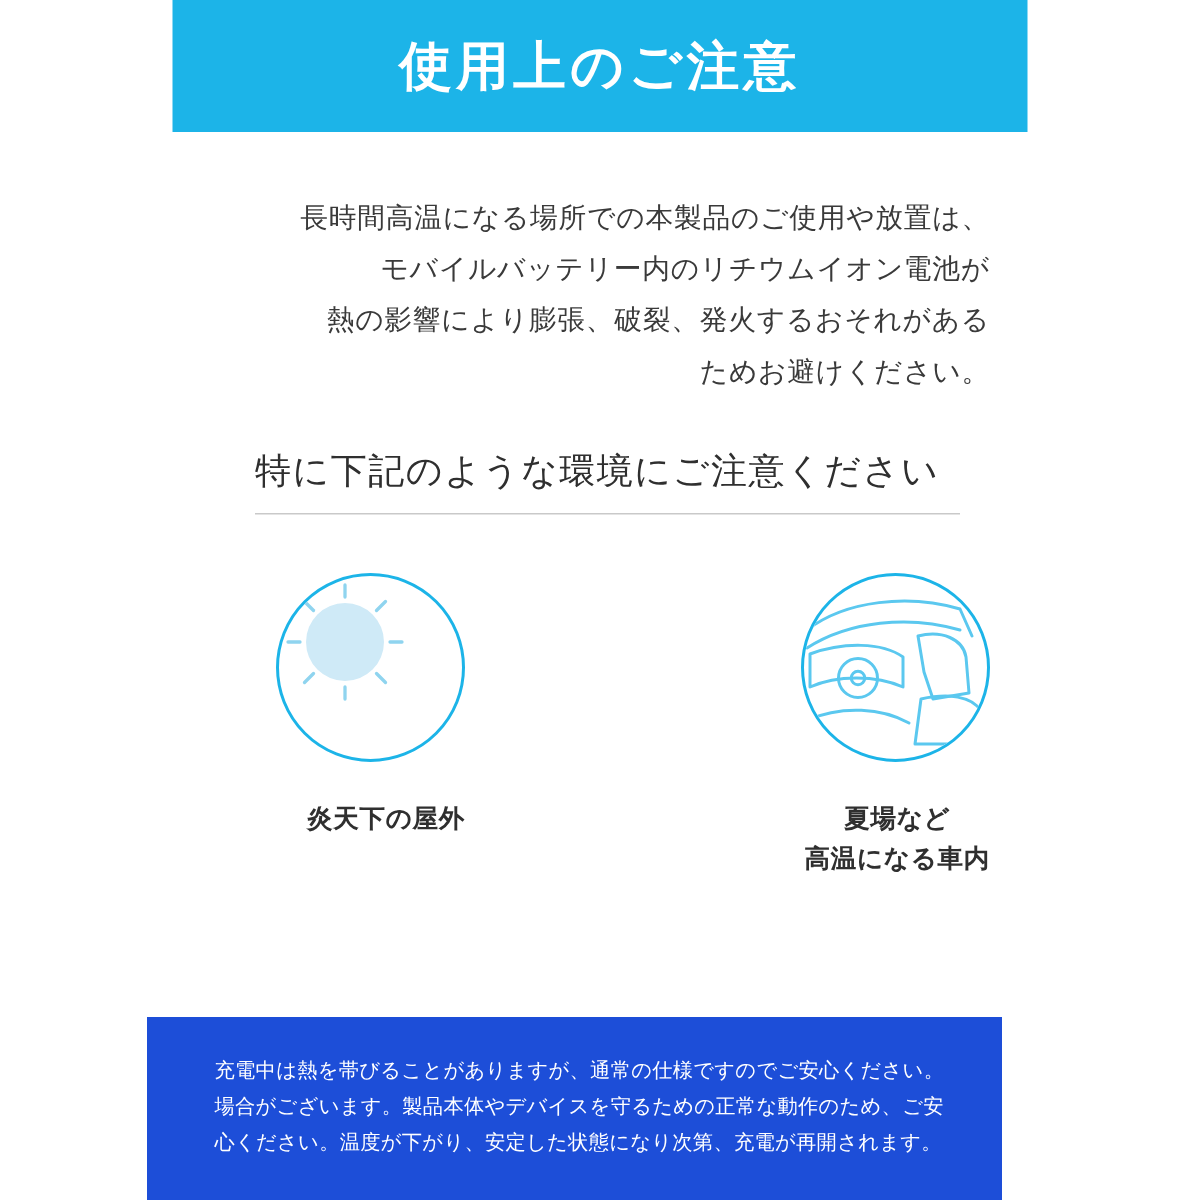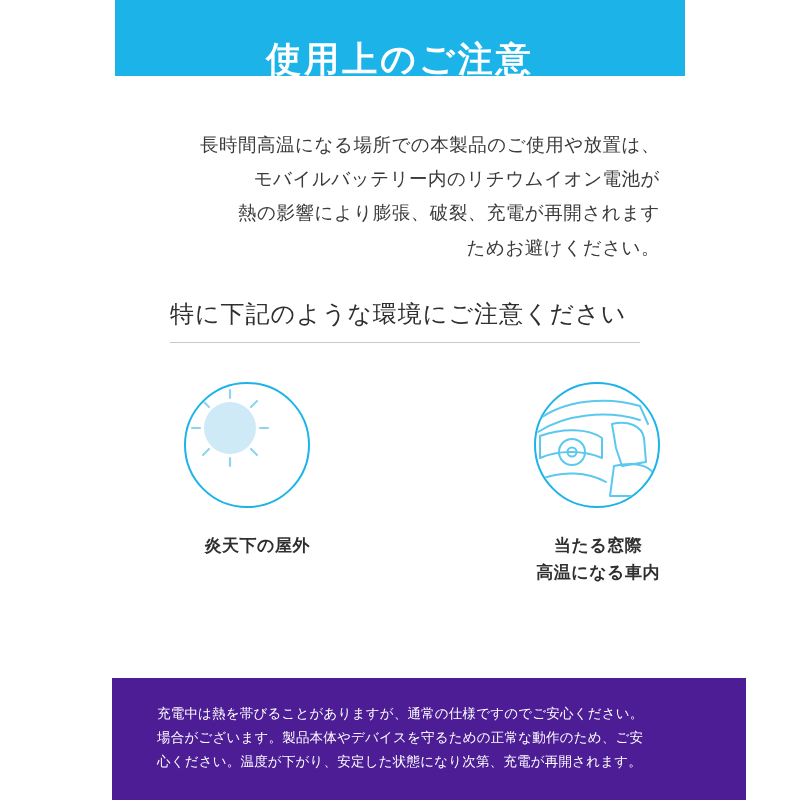--- a/index.html
+++ b/index.html
@@ -21,24 +21,24 @@
     height: 800px;
     background: #ffffff;
   }
 
   
   .header {
     position: absolute;
     left: 115px;
     top: 0;
     width: 570px;
-    height: 76px;
+    height: 88px;
     background: #1cb4e8;
     display: flex;
-    align-items: flex-end;
+    align-items: center;
     justify-content: center;
   }
   .header-title {
     color: #ffffff;
     font-size: 35px;
     font-weight: bold;
     letter-spacing: 3px;
     line-height: 1;
   }
 
@@ -107,25 +107,25 @@
     font-weight: bold;
     color: #2f2f2f;
     line-height: 1.6;
     letter-spacing: 0.5px;
     white-space: nowrap;
   }
 
   
   .note {
     position: absolute;
-    left: 112px;
+    left: 98px;
     top: 678px;
-    width: 634px;
+    width: 570px;
     height: 122px;
-    background: #4c1d95;
+    background: #1d4ed8;
   }
   .note-inner {
     position: absolute;
     left: 45px;
     top: 24px;
     width: 490px;
     color: #ffffff;
     font-size: 13.5px;
     line-height: 1.78;
     letter-spacing: 0.2px;
@@ -137,21 +137,21 @@
 
 <div class="page">
 
   <div class="header">
     <div class="header-title">使用上のご注意</div>
   </div>
 
   <div class="intro">
     <div>長時間高温になる場所での本製品のご使用や放置は、</div>
     <div>モバイルバッテリー内のリチウムイオン電池が</div>
-    <div>熱の影響により膨張、破裂、充電が再開されます</div>
+    <div>熱の影響により膨張、破裂、発火するおそれがある</div>
     <div>ためお避けください。</div>
   </div>
 
   <div class="section-head">
     <div class="stitle">特に下記のような環境にご注意ください</div>
     <div class="rule"></div>
   </div>
 
   <div class="cols">
 
@@ -191,21 +191,21 @@
             <circle cx="36" cy="68" r="4.5"></circle>
 
             <path d="M76 40 C92 36 106 42 108 54 L110 78 L86 82 L80 64 Z"></path>
             <path d="M78 82 C96 78 112 80 118 90 L118 112 L74 112 Z"></path>
 
             <path d="M2 96 C26 86 52 88 70 98"></path>
           </g>
         </svg>
       </div>
       <div class="caption">
-        <div>当たる窓際</div>
+        <div>夏場など</div>
         <div>高温になる車内</div>
       </div>
     </div>
 
   </div>
 
   <div class="note">
     <div class="note-inner">
       <div>充電中は熱を帯びることがありますが、通常の仕様ですのでご安心ください。</div>
       <div>場合がございます。製品本体やデバイスを守るための正常な動作のため、ご安</div>

